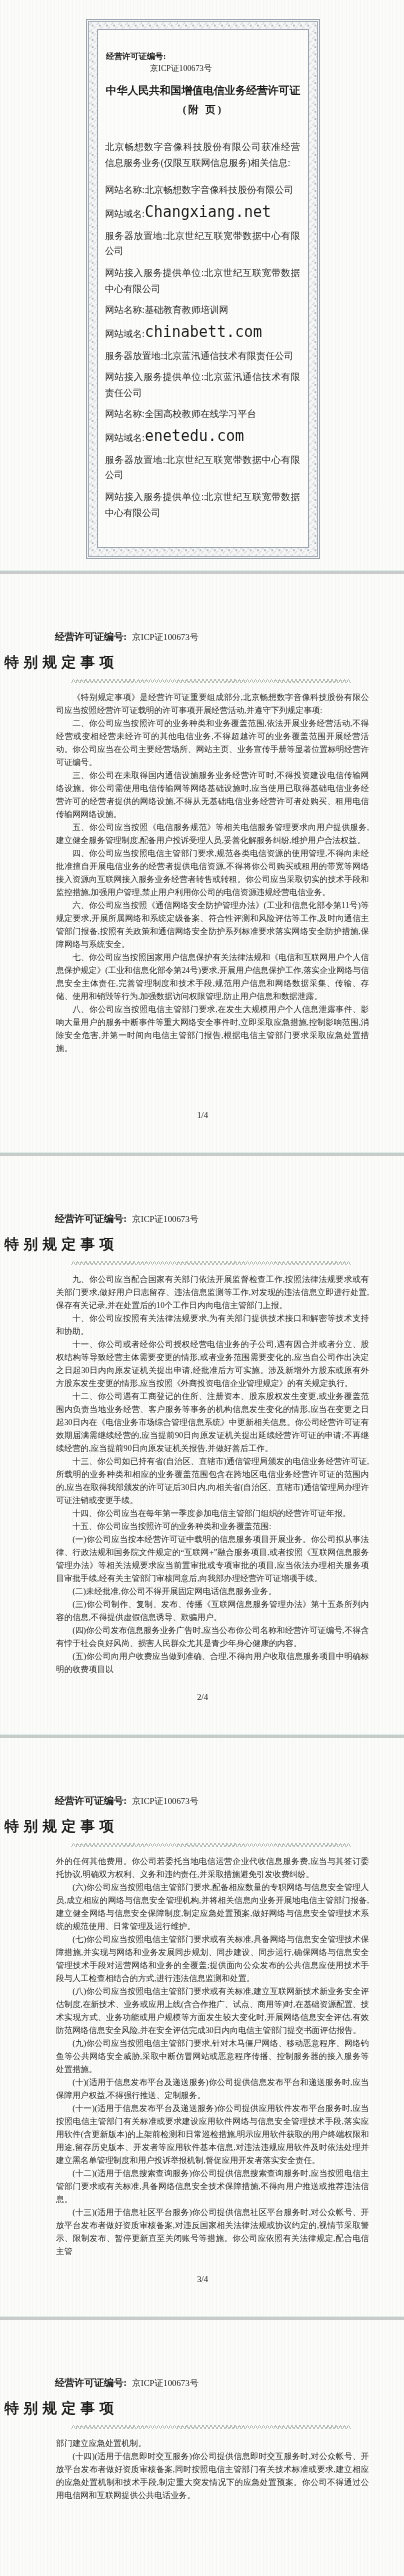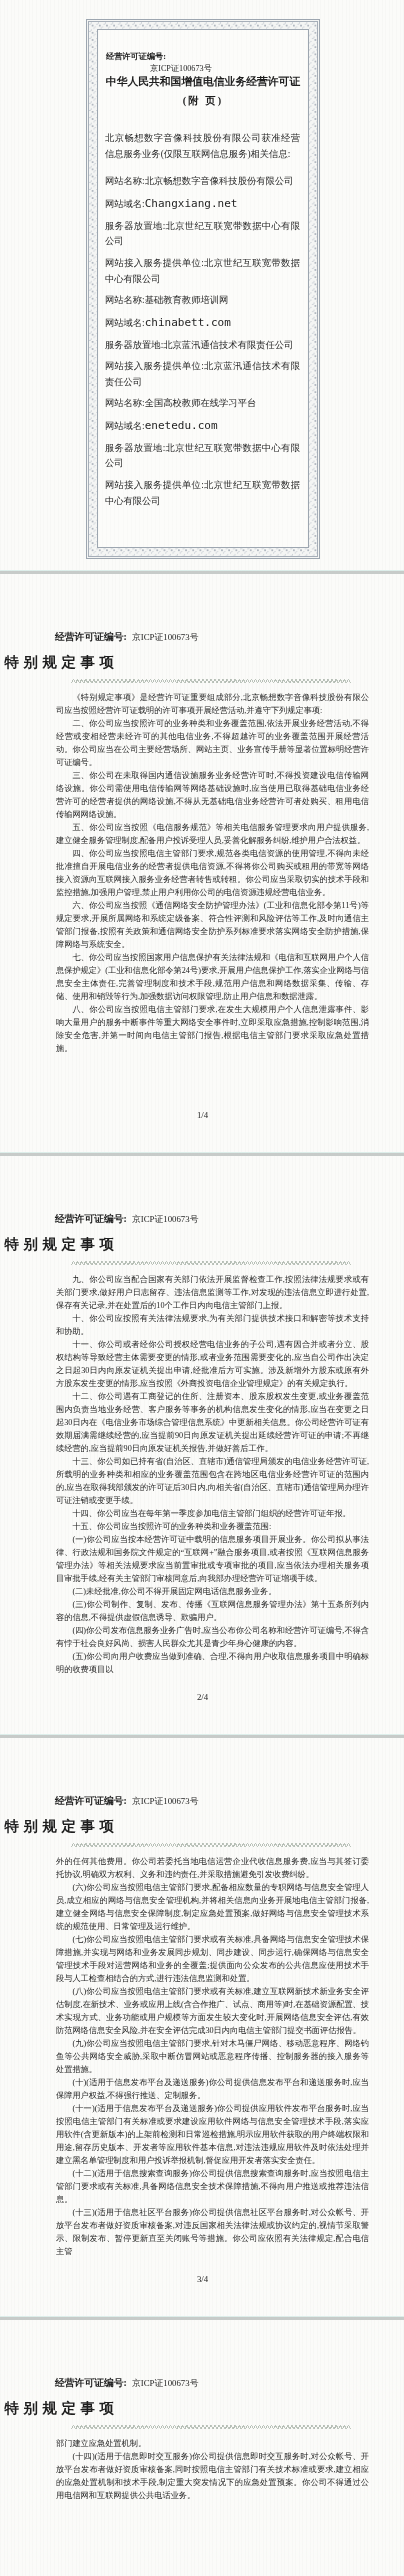--- a/index.html
+++ b/index.html
@@ -19,26 +19,26 @@
      background-image:
        radial-gradient(circle at 3.6px 3.6px, rgba(125,136,152,0.55) 0.8px, transparent 1.3px),
        radial-gradient(circle at 0 0, transparent 1.8px, rgba(146,156,172,0.38) 2.1px, rgba(146,156,172,0.38) 2.8px, transparent 3.1px),
        radial-gradient(circle at 7.2px 7.2px, transparent 1.8px, rgba(146,156,172,0.30) 2.1px, rgba(146,156,172,0.30) 2.8px, transparent 3.1px);
      background-size:7.2px 7.2px;}
   .cert-inner{height:100%;border:0.5px solid #9da6b0;background:#fcfcfa;padding:0 6.2px;
               background-image:repeating-linear-gradient(90deg,rgba(120,125,120,0.025) 0 1px,transparent 1px 4.1px);}
   .cert-lic{margin:20.6px 0 0 2.1px;font-size:8.2px;font-weight:bold;}
   .cert-lic-no{display:block;margin:1.5px 0 0 44px;font-size:8.2px;font-weight:normal;
                font-family:"Liberation Serif","DejaVu Serif",serif;}
-  .cert-title{margin-top:1px;text-align:center;font-size:10.8px;font-weight:bold;white-space:nowrap;}
+  .cert-title{margin-top:10px;text-align:center;font-size:10.8px;font-weight:bold;white-space:nowrap;}
   .cert-subtitle{margin-top:5.2px;text-align:center;font-size:10.3px;font-weight:bold;letter-spacing:2.1px;}
   .cert-intro{margin:21.6px 2.1px 0 1px;font-size:9.3px;line-height:16px;text-align:justify;}
   .cert-entries{margin:12.4px 2.1px 0 1px;}
   .cert-entry{font-size:9.3px;line-height:15.5px;margin:0 0 6.2px 0;text-align:justify;}
-  .mono{font-family:"DejaVu Sans Mono","Liberation Mono",monospace;font-size:11px;}
+  .mono{font-family:"DejaVu Sans Mono","Liberation Mono",monospace;font-size:15px;}
 
   
   .sp-header{position:absolute;top:57px;left:55px;right:35px;}
   .sp-lic-label{font-size:9.8px;font-weight:bold;}
   .sp-lic-value{font-size:8.8px;margin-left:3.1px;}
   .sp-title{position:absolute;top:79px;left:0;width:100%;text-align:left;
             font-size:14.4px;font-weight:bold;letter-spacing:4.6px;padding-left:4.6px;}
   .sp-band{position:absolute;top:105px;left:71px;right:54px;height:4.1px;opacity:.85;
      background-image:
        repeating-linear-gradient(63deg,#b4bdb3 0 1px,transparent 1px 3.6px),

